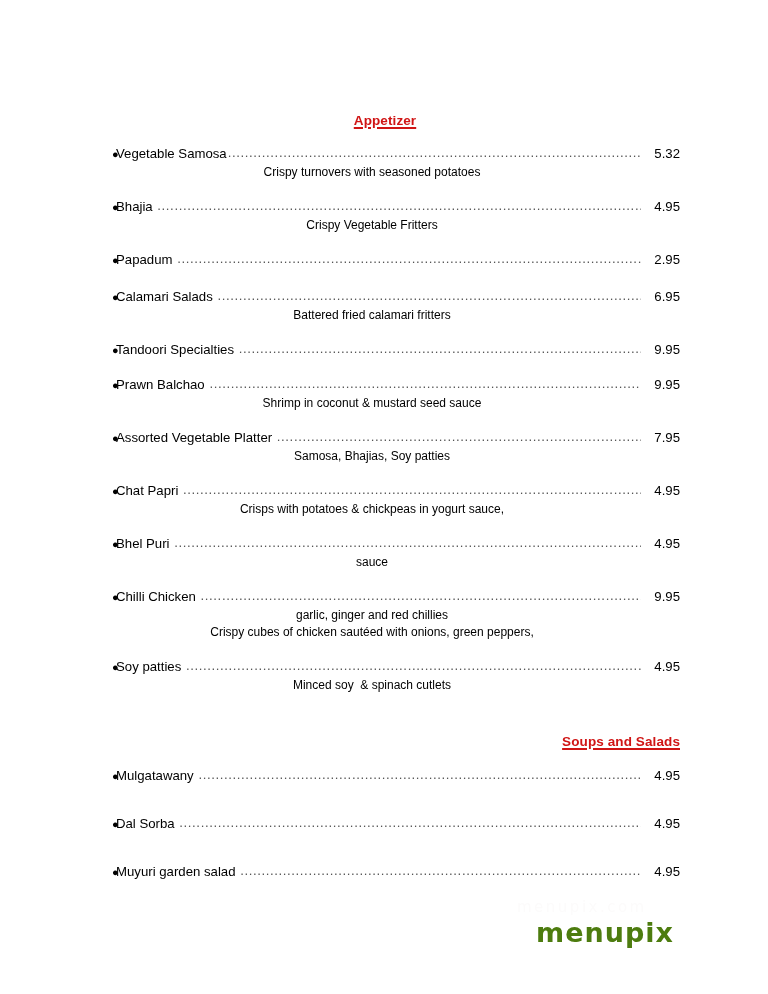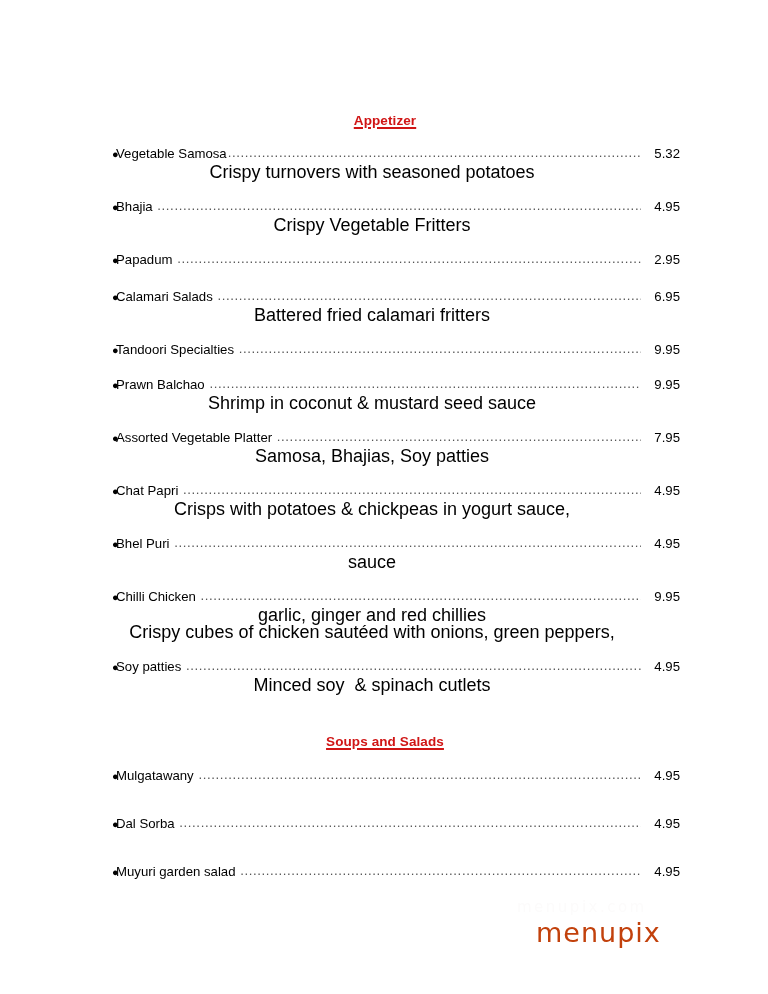--- a/index.html
+++ b/index.html
@@ -41,21 +41,21 @@
     color: #d01515;
     letter-spacing: 0.1px;
   }
   .section-heading span.heading-text {
     text-decoration: underline;
     text-underline-offset: 2px;
     text-decoration-thickness: 1.5px;
   }
 
   #section-appetizer-heading { margin-top: 89px; }
-  #section-soups-heading     { margin-top: 40px; }
+  #section-soups-heading     { margin-top: 40px; text-align: right; }
   #section-bread-heading     { margin-top: 53px; }
 
   
   .menu-item {
     margin-top: 17px;
   }
   .menu-item.tight { margin-top: 19px; }
 
   .item-line {
     display: flex;
@@ -95,41 +95,42 @@
   .item-price {
     flex: 0 0 auto;
     text-align: right;
     min-width: 34px;
     padding-left: 3px;
     white-space: pre;
   }
 
   .item-desc {
     text-align: center;
-    font-size: 18px;
+    font-size: 12px;
     line-height: 17px;
     margin-top: 1px;
     padding-right: 34px;
     padding-left: 8px;
   }
   .item-desc .desc-line {
     display: block;
     white-space: pre;
   }
 
   
   .watermark {
     position: absolute;
     left: 536px;
     top: 893px;
     font-size: 27px;
     letter-spacing: 1px;
-    color: #c2410c;
+    color: #4d7c0f;
     font-family: "DejaVu Sans", sans-serif;
     user-select: none;
+    font-weight: bold;
   }
   .watermark-faint {
     position: absolute;
     left: 517px;
     top: 874px;
     font-size: 15px;
     letter-spacing: 2.5px;
     color: #fcfbfb;
     font-family: "DejaVu Sans", sans-serif;
     user-select: none;

